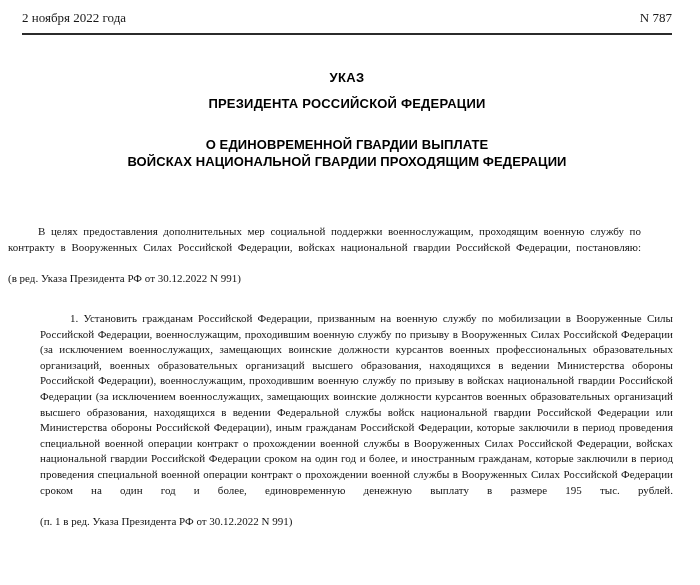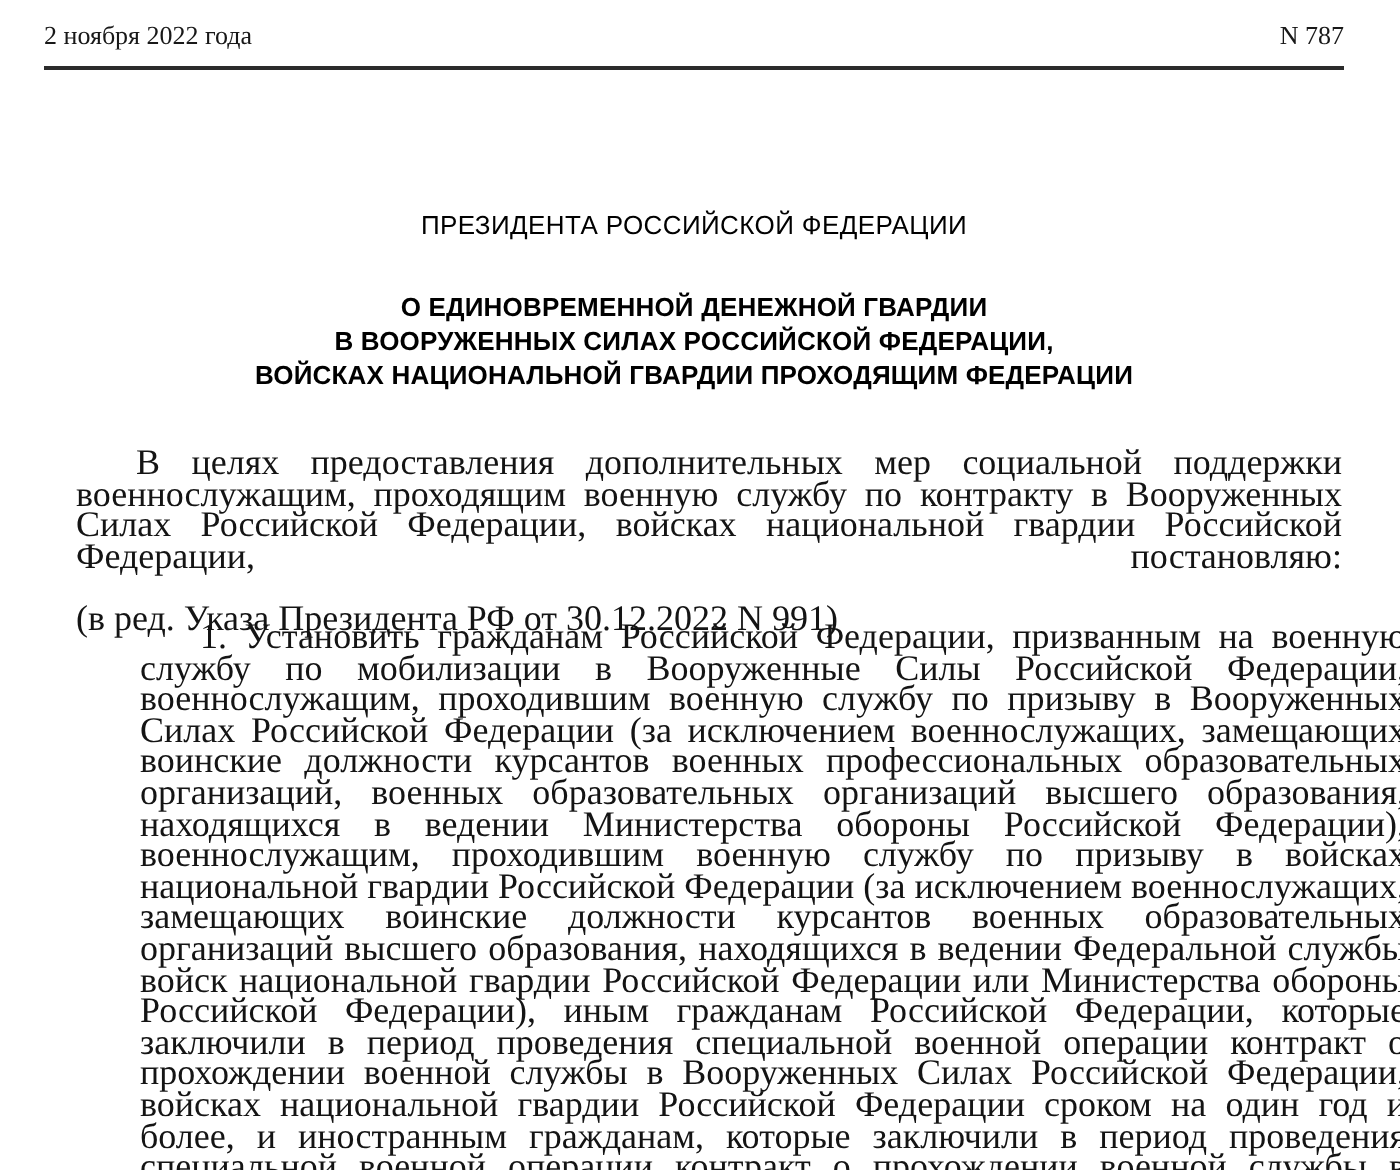--- a/index.html
+++ b/index.html
@@ -57,45 +57,45 @@
     font-family: "Liberation Sans", "DejaVu Sans", sans-serif;
     color: #000000;
   }
   .title-main {
     font-size: 13px;
     font-weight: bold;
     letter-spacing: 0.4px;
     line-height: 16px;
   }
   .title-sub {
-    margin-top: 35px;
+    margin-top: 10px;
     font-size: 13px;
-    font-weight: normal;
+    font-weight: bold;
     letter-spacing: 0.2px;
     line-height: 16px;
   }
   .title-heading {
     margin-top: 24px;
     font-size: 13px;
     font-weight: bold;
     line-height: 17px;
     letter-spacing: 0.1px;
   }
   .title-heading-line {
     display: block;
     white-space: nowrap;
   }
 
   
   .body-block {
     position: absolute;
-    left: 38px;
+    left: 8px;
     width: 633px;
     font-family: "Liberation Serif", "DejaVu Serif", serif;
-    font-size: 18px;
+    font-size: 11px;
     line-height: 15.6px;
     color: #141414;
     text-align: justify;
     text-justify: inter-word;
   }
   .body-block.preamble { top: 224px; }
   .body-block.clause   { top: 311px; margin-left: 32px; }
 
   .para {
     margin: 0;
@@ -121,30 +121,31 @@
 <div class="page">
 
   <div class="doc-header">
     <span class="doc-header-date">2 ноября 2022 года</span>
     <span class="doc-header-number">N 787</span>
   </div>
 
   <div class="header-rule"></div>
 
   <div class="title-block">
+    <div class="title-main">УКАЗ</div>
     <div class="title-sub">ПРЕЗИДЕНТА РОССИЙСКОЙ ФЕДЕРАЦИИ</div>
     <div class="title-heading">
-      <span class="title-heading-line">О ЕДИНОВРЕМЕННОЙ ДЕНЕЖНОЙ ГВАРДИИ</span>
-      <span class="title-heading-line">В ВООРУЖЕННЫХ СИЛАХ РОССИЙСКОЙ ФЕДЕРАЦИИ,</span>
+      <span class="title-heading-line">О ЕДИНОВРЕМЕННОЙ ГВАРДИИ ВЫПЛАТЕ</span>
       <span class="title-heading-line">ВОЙСКАХ НАЦИОНАЛЬНОЙ ГВАРДИИ ПРОХОДЯЩИМ ФЕДЕРАЦИИ</span>
     </div>
   </div>
 
   <div class="body-block preamble">
     <p class="para">В целях предоставления дополнительных мер социальной поддержки военнослужащим, проходящим военную службу по контракту в Вооруженных Силах Российской Федерации, войсках национальной гвардии Российской Федерации, постановляю:</p>
     <p class="note">(в ред. Указа Президента РФ от 30.12.2022 N 991)</p>
   </div>
 
   <div class="body-block clause">
     <p class="para">1. Установить гражданам Российской Федерации, призванным на военную службу по мобилизации в Вооруженные Силы Российской Федерации, военнослужащим, проходившим военную службу по призыву в Вооруженных Силах Российской Федерации (за исключением военнослужащих, замещающих воинские должности курсантов военных профессиональных образовательных организаций, военных образовательных организаций высшего образования, находящихся в ведении Министерства обороны Российской Федерации), военнослужащим, проходившим военную службу по призыву в войсках национальной гвардии Российской Федерации (за исключением военнослужащих, замещающих воинские должности курсантов военных образовательных организаций высшего образования, находящихся в ведении Федеральной службы войск национальной гвардии Российской Федерации или Министерства обороны Российской Федерации), иным гражданам Российской Федерации, которые заключили в период проведения специальной военной операции контракт о прохождении военной службы в Вооруженных Силах Российской Федерации, войсках национальной гвардии Российской Федерации сроком на один год и более, и иностранным гражданам, которые заключили в период проведения специальной военной операции контракт о прохождении военной службы в Вооруженных Силах Российской Федерации сроком на один год и более, единовременную денежную выплату в размере 195 тыс. рублей.</p>
+    <p class="note">(п. 1 в ред. Указа Президента РФ от 30.12.2022 N 991)</p>
   </div>
 
 </div>
 
 </body></html>

